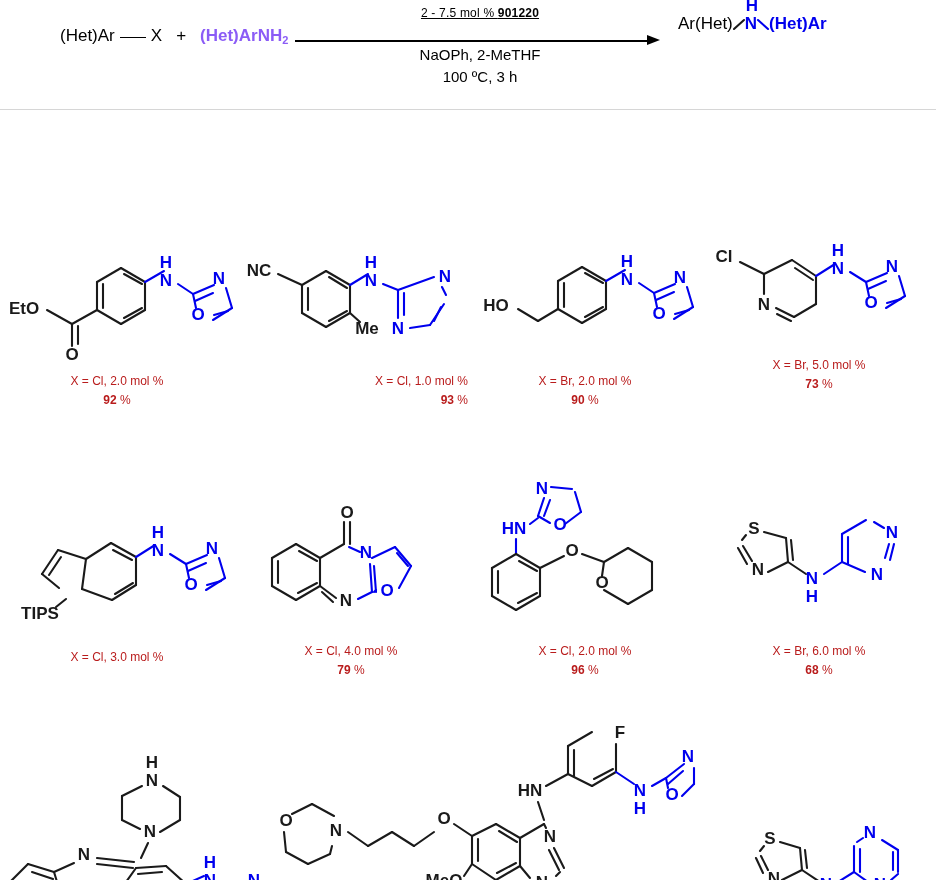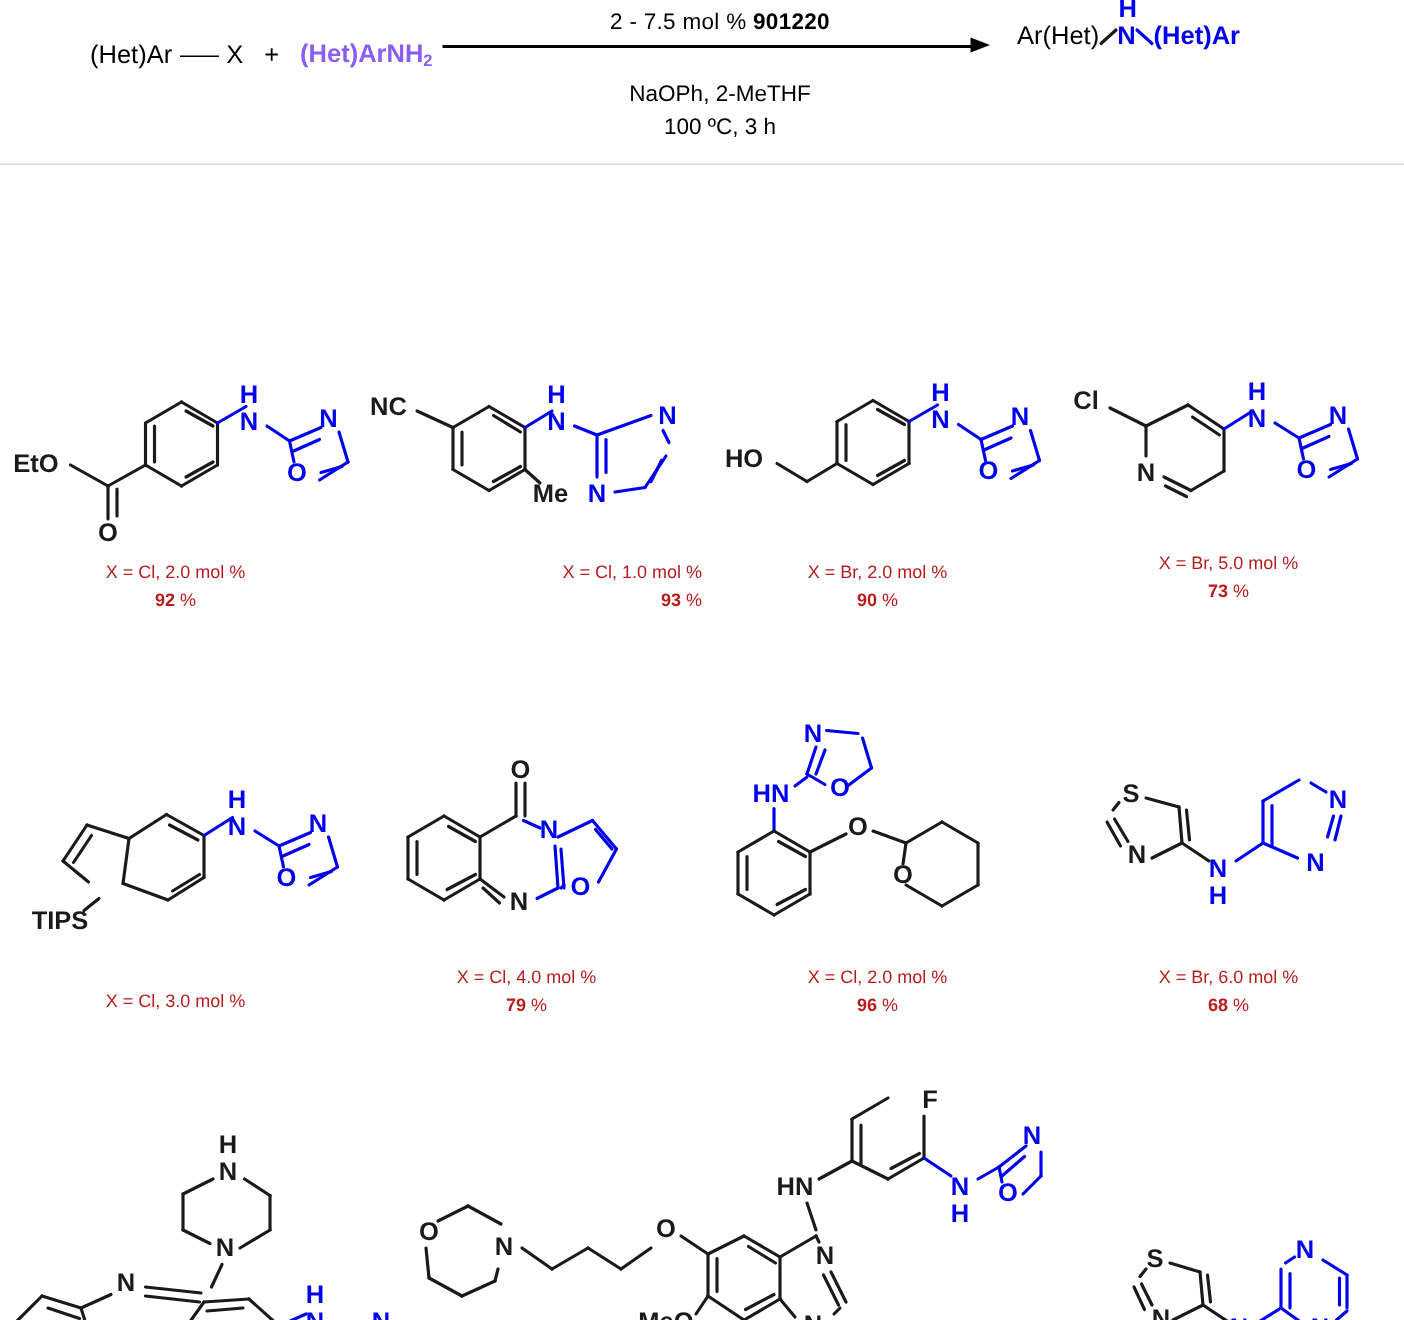--- a/index.html
+++ b/index.html
@@ -9,27 +9,27 @@
   
   .scheme{position:relative;height:110px;}
   .scheme-divider{position:absolute;left:0;top:109px;width:936px;height:1px;background:#d6d6d6;}
 
   .eq{position:absolute;top:26px;left:60px;display:flex;align-items:center;font-size:17px;}
   .eq .black{color:#000;}
   .eq .blue{color:#8b5cf6;font-weight:bold;}
   .sub{font-size:11px;vertical-align:-3px;}
 
   .arrow-block{position:absolute;left:295px;top:6px;width:370px;text-align:center;}
-  .arrow-top{font-size:15px;margin-bottom:3px;letter-spacing:.2px;}
+  .arrow-top{font-size:12px;margin-bottom:16px;letter-spacing:.2px;text-decoration:underline;}
   .arrow-top b{font-weight:bold;}
   .arrow-line{position:relative;height:10px;}
   .arrow-line .shaft{position:absolute;left:0;top:4px;width:358px;height:1.6px;background:#000;}
   .arrow-line .head{position:absolute;left:352px;top:-1px;width:0;height:0;
       border-top:5.5px solid transparent;border-bottom:5.5px solid transparent;border-left:13px solid #000;}
-  .arrow-bot1{font-size:15px;margin-top:18px;}
+  .arrow-bot1{font-size:15px;margin-top:0;}
   .arrow-bot2{font-size:15px;margin-top:5px;}
 
   .product{position:absolute;left:678px;top:14px;font-size:17px;}
   .product .h-top{position:absolute;left:0;top:-17px;width:30px;text-align:center;color:#0000ee;font-weight:bold;}
   .prod-blue{color:#0000ee;font-weight:bold;}
 
   
   .grid{position:relative;}
   .cell{position:absolute;text-align:center;}
   .struct{position:relative;margin:0 auto;}
@@ -196,21 +196,21 @@
           <text class="lbl" x="191" y="83">O</text>
           <line class="bl" x1="186" y1="61" x2="189" y2="75"></line>
         </svg>
       </div>
       <div class="caption" style="margin-top:12px;">
         <div>X = Br, 2.0 mol %</div>
         <div><span class="yield">90</span> <span>%</span></div>
       </div>
     </div>
 
-    <div class="cell" style="left:702px;top:116px;width:234px;">
+    <div class="cell" style="left:702px;top:106px;width:234px;">
       <div class="struct">
         <svg width="234" height="128" viewBox="0 0 234 128">
           <text class="lb" x="22" y="42">Cl</text>
           <line class="bk" x1="38" y1="46" x2="62" y2="58"></line>
 
           <line class="bk" x1="62" y1="58" x2="62" y2="78"></line>
           <text class="lb" x="62" y="90">N</text>
           <line class="bk" x1="74" y1="92" x2="92" y2="101"></line>
           <line class="bk" x1="75" y1="98" x2="89" y2="105"></line>
           <line class="bk" x1="92" y1="101" x2="114" y2="88"></line>
@@ -269,21 +269,21 @@
           <line class="bl" x1="186" y1="72" x2="207" y2="63"></line>
           <line class="bl" x1="188" y1="79" x2="206" y2="71"></line>
           <text class="lbl" x="212" y="58">N</text>
           <line class="bl" x1="219" y1="66" x2="225" y2="86"></line>
           <line class="bl" x1="225" y1="86" x2="206" y2="98"></line>
           <line class="bl" x1="221" y1="89" x2="207" y2="93"></line>
           <text class="lbl" x="191" y="94">O</text>
           <line class="bl" x1="186" y1="72" x2="189" y2="86"></line>
         </svg>
       </div>
-      <div class="caption" style="margin-top:26px;">
+      <div class="caption" style="margin-top:16px;">
         <div>X = Cl, 3.0 mol %</div>
       </div>
     </div>
 
     <div class="cell" style="left:234px;top:382px;width:234px;">
       <div class="struct">
         <svg width="234" height="140" viewBox="0 0 234 140">
 
           <line class="bk" x1="62" y1="52" x2="38" y2="66"></line>
           <line class="bk" x1="38" y1="66" x2="38" y2="94"></line>

